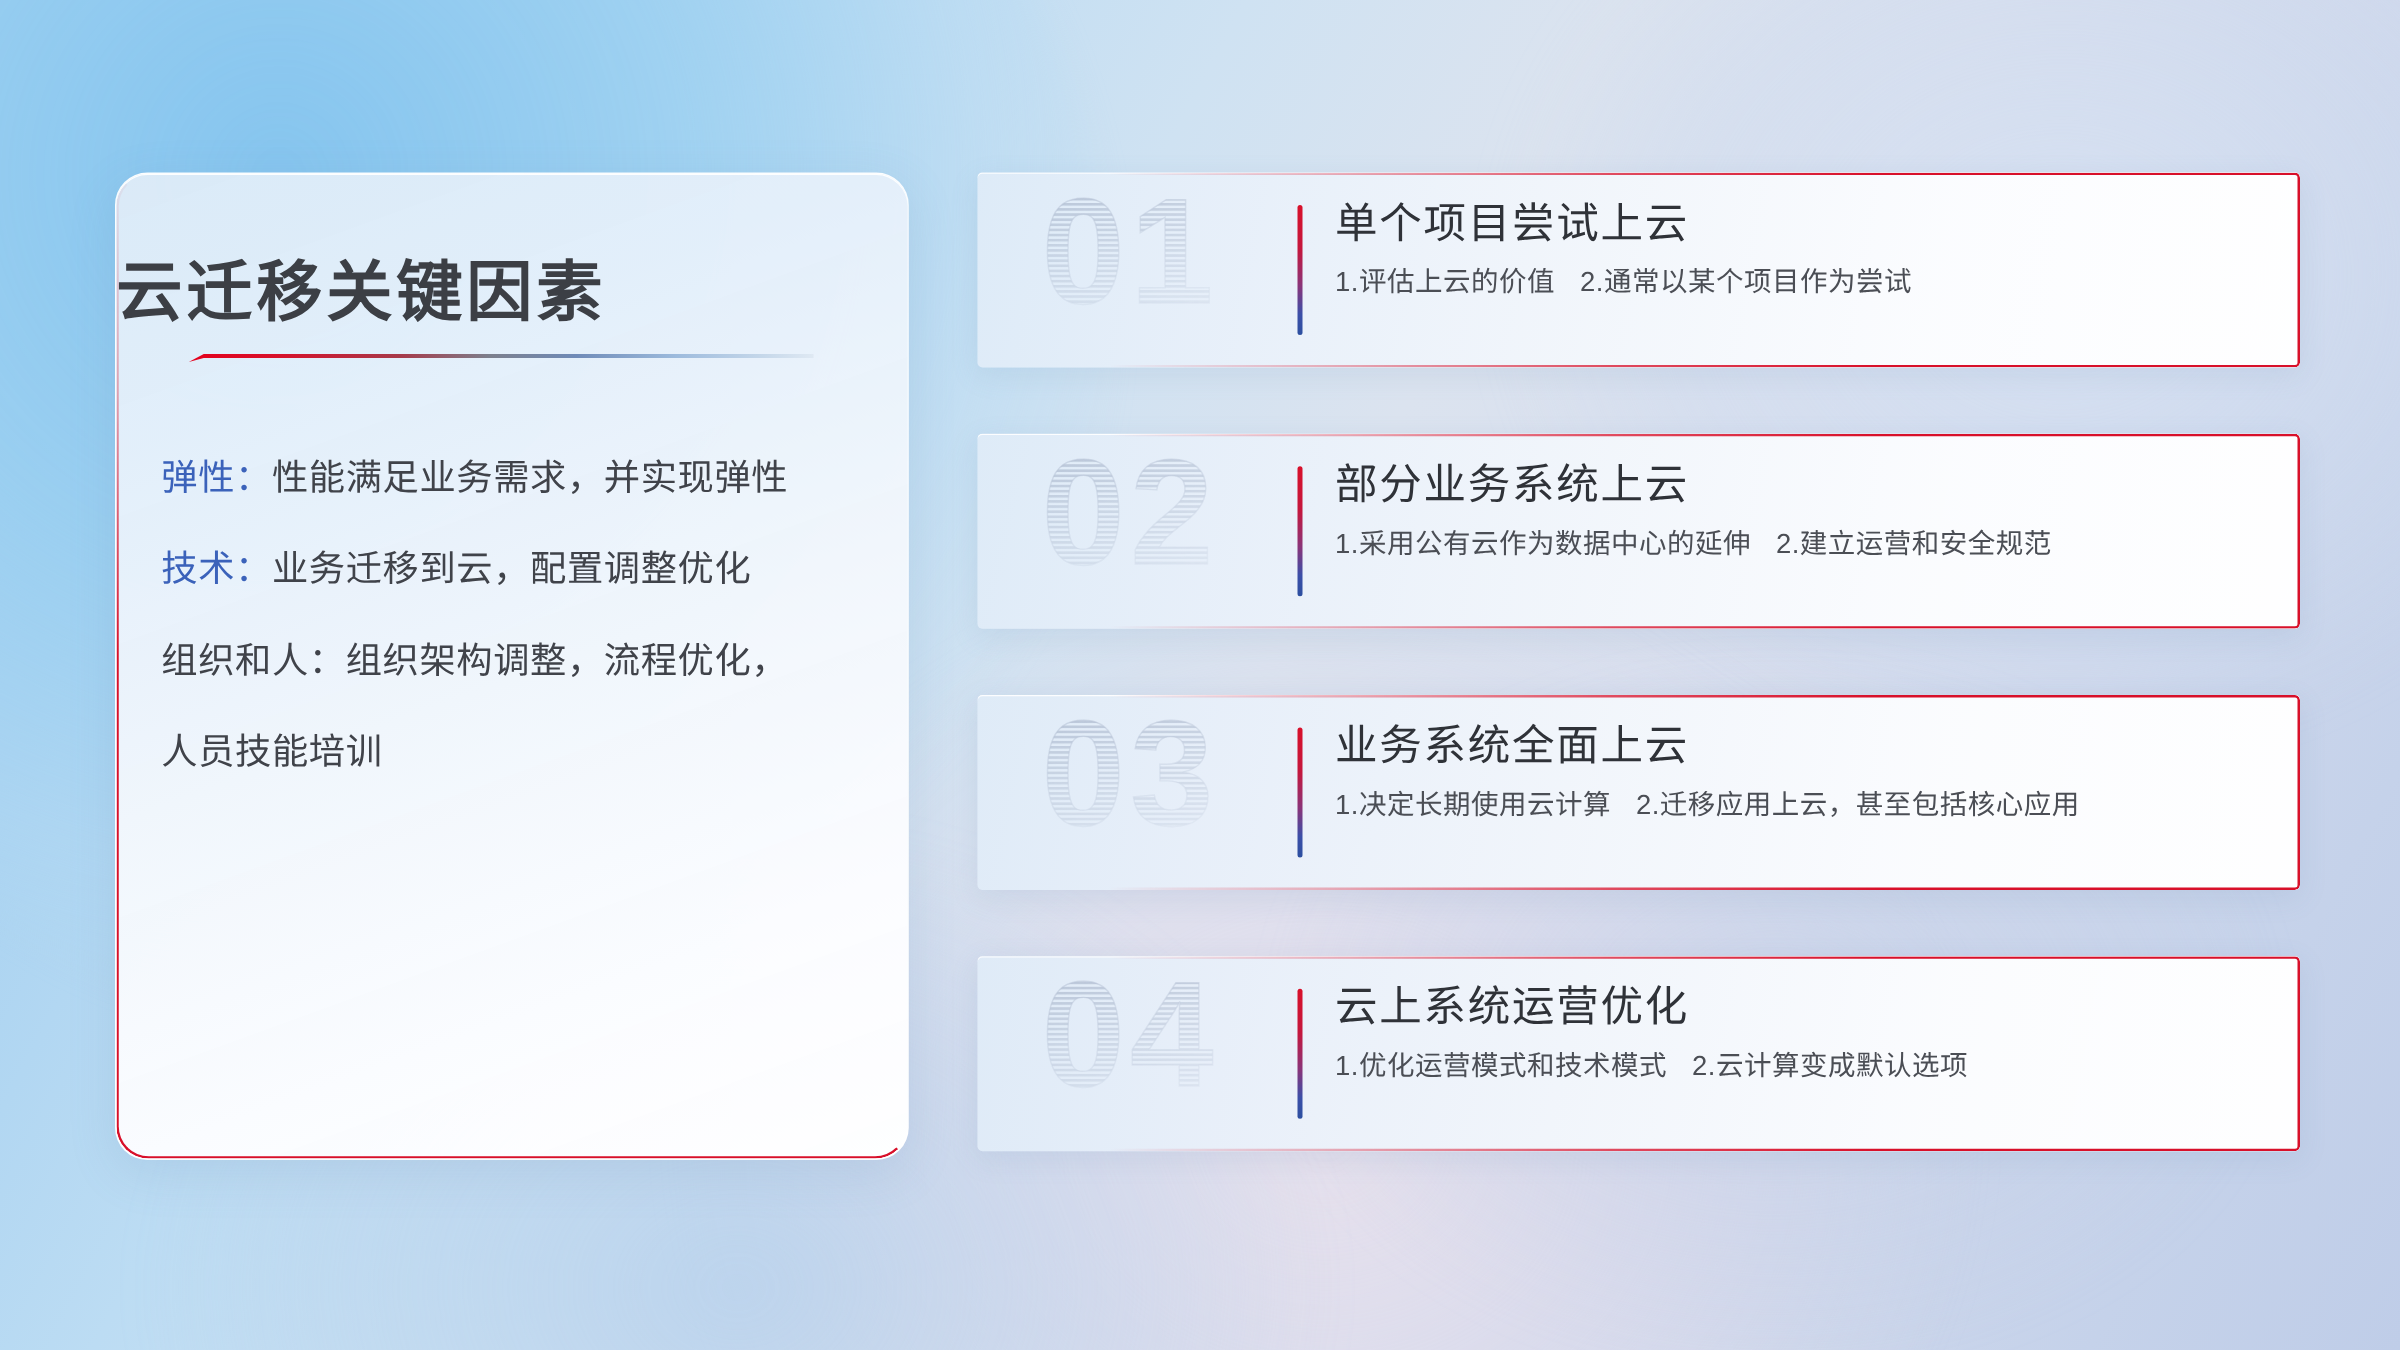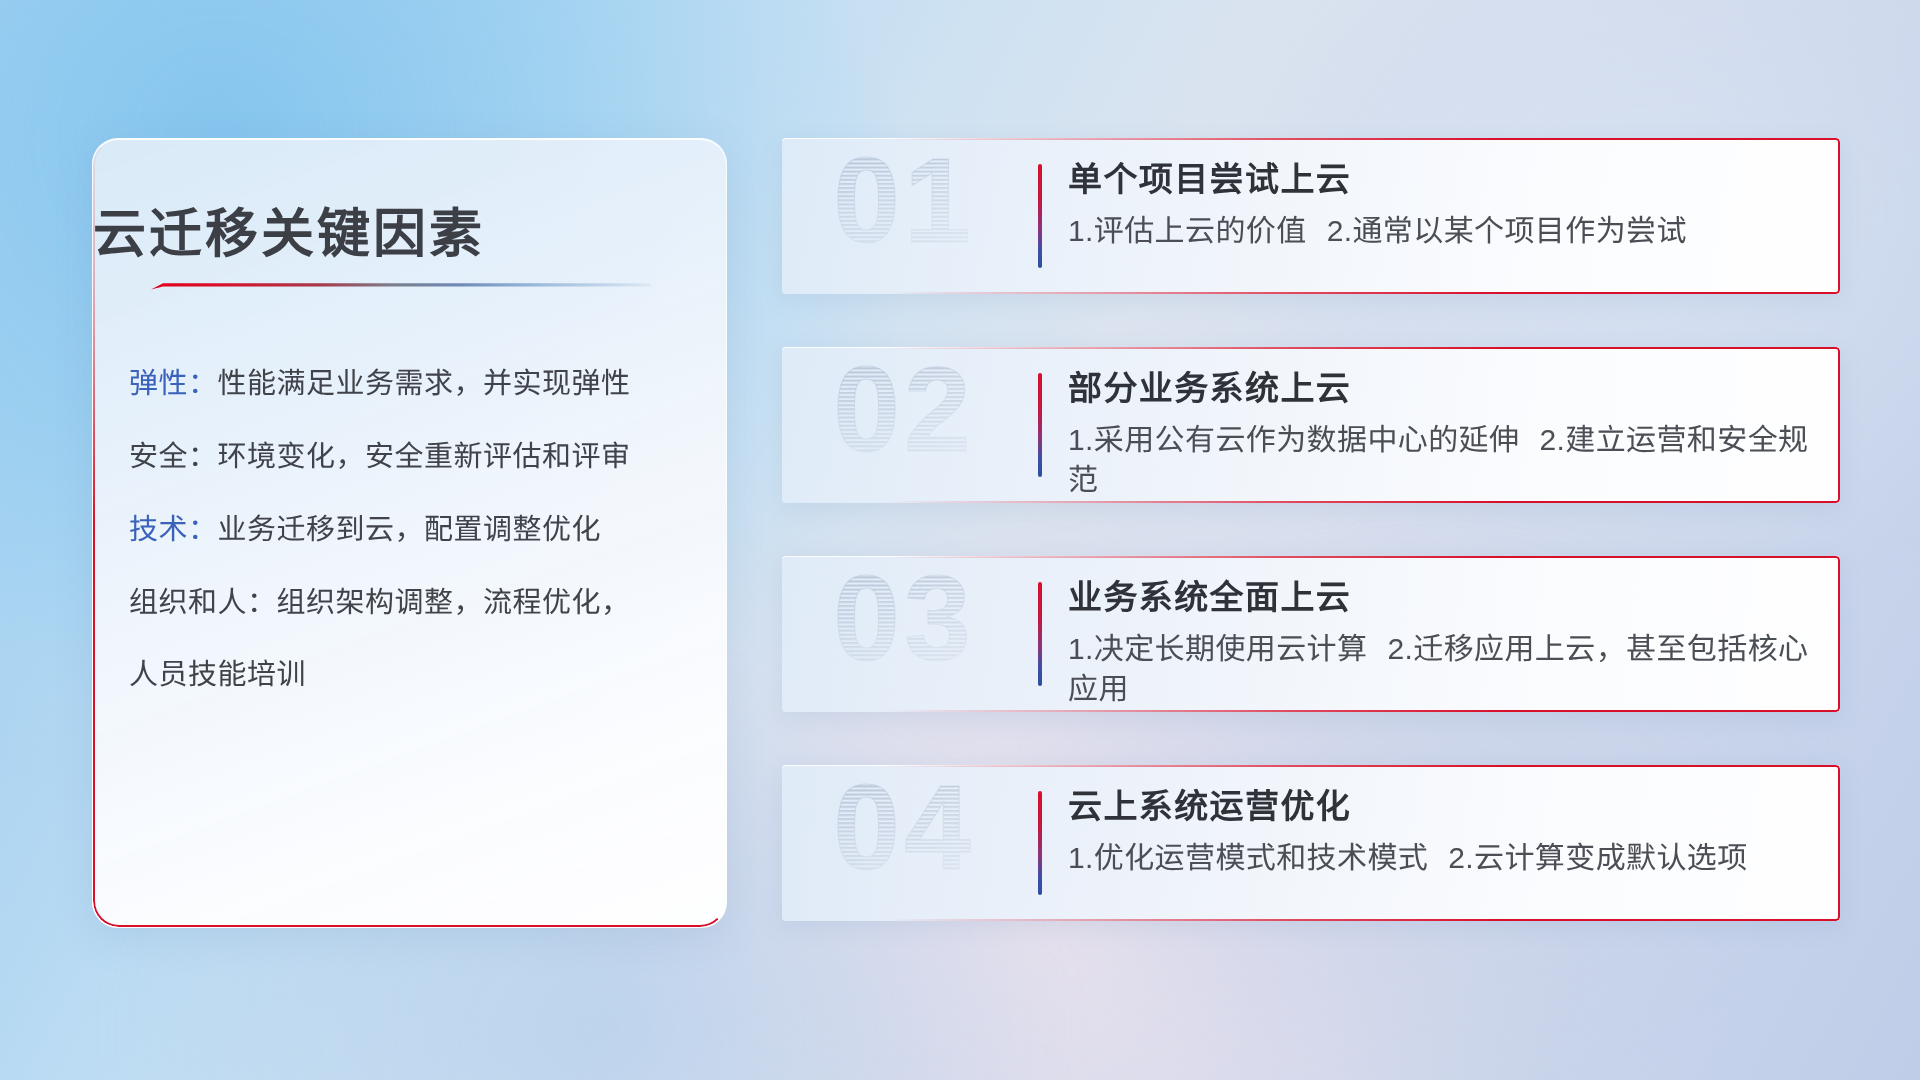--- a/index.html
+++ b/index.html
@@ -237,28 +237,28 @@
   }
 
   .card-body {
     position: absolute;
     left: 286px;
     top: 20px;
     right: 26px;
   }
   .card-title {
     font-size: 34px;
-    font-weight: 700;
+    font-weight: 400;
     color: #2f3238;
     letter-spacing: 1.4px;
     line-height: 1.28;
     margin-bottom: 9px;
   }
   .card-sub {
-    font-size: 30px;
+    font-size: 22px;
     color: #4b4e55;
     letter-spacing: 0.4px;
     line-height: 1.35;
   }
   .card-sub .gap { display: inline-block; width: 20px; }
 </style>
 </head>
 <body>
 
 <div class="bg-root">
@@ -290,23 +290,20 @@
             <stop offset="100%" stop-color="#dfe9f3"></stop>
           </linearGradient>
         </defs>
         <polygon points="0,7.6 12,1.2 500,1.2 500,4.4 12,4.4" fill="url(#ruleGrad)"></polygon>
       </svg>
     </div>
 
     <div class="panel-list">
       <div class="panel-list-item">
         <span class="pl-label">弹性：</span><span class="pl-text">性能满足业务需求，并实现弹性</span>
-      </div>
-      <div class="panel-list-item">
-        <span class="pl-label dark">安全：</span><span class="pl-text">环境变化，安全重新评估和评审</span>
       </div>
       <div class="panel-list-item">
         <span class="pl-label">技术：</span><span class="pl-text">业务迁移到云，配置调整优化</span>
       </div>
       <div class="panel-list-item">
         <span class="pl-label dark">组织和人：</span><span class="pl-text">组织架构调整，流程优化，</span>
       </div>
       <div class="panel-list-item">
         <span class="pl-text">人员技能培训</span>
       </div>

